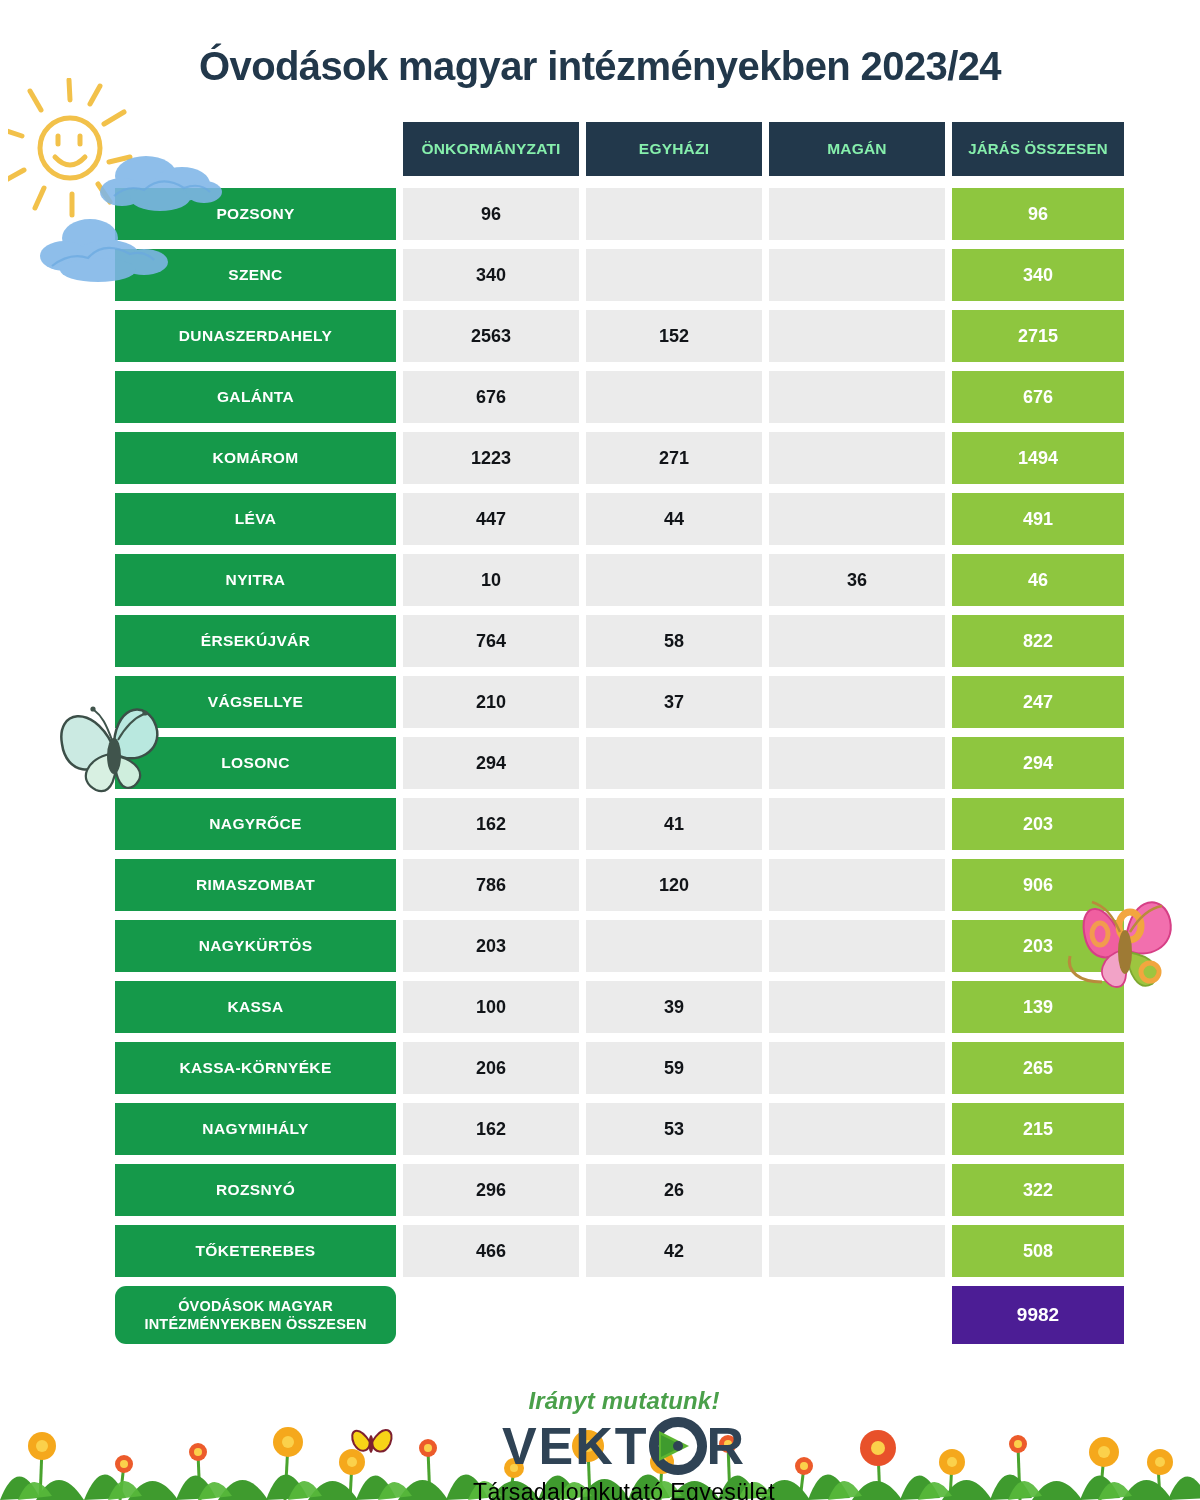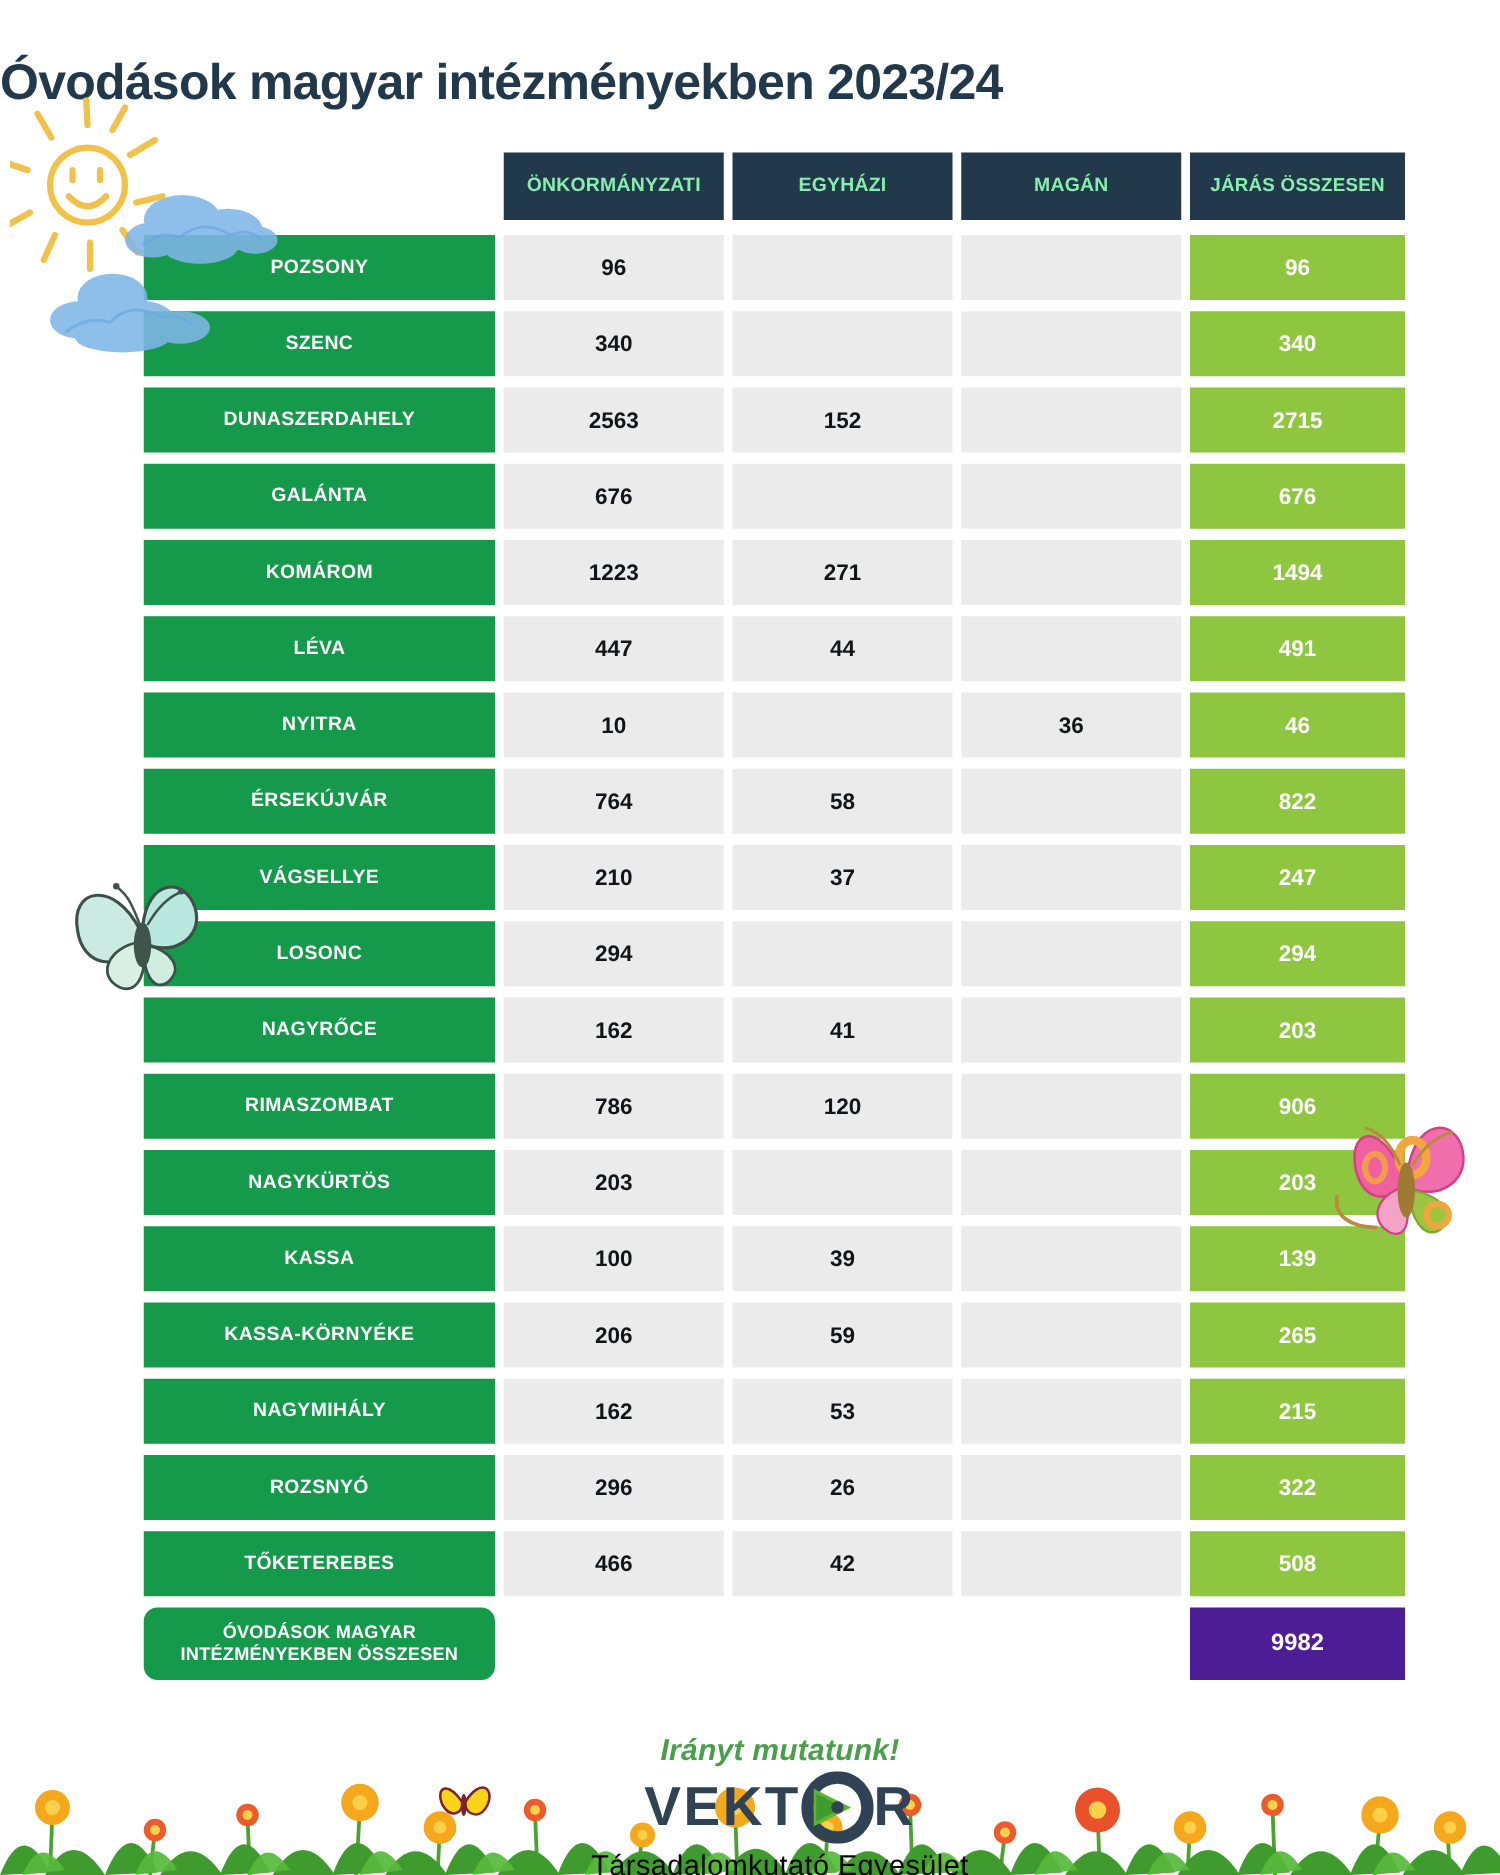--- a/index.html
+++ b/index.html
@@ -18,21 +18,21 @@
     width: 1200px;
     height: 1500px;
     background: #ffffff;
   }
 
   
   .title {
     position: absolute;
     left: 0; right: 0;
     top: 44px;
-    text-align: left;
+    text-align: center;
     font-size: 40px;
     font-weight: 700;
     letter-spacing: -0.6px;
     color: #22384b;
     white-space: nowrap;
   }
 
   
   .table {
     position: absolute;
@@ -139,21 +139,21 @@
     font-style: italic;
     font-weight: 700;
     color: #4aa04a;
     letter-spacing: 0.2px;
     margin-bottom: 2px;
   }
   .wordmark {
     display: inline-flex;
     align-items: center;
     justify-content: flex-start;
-    font-size: 44px;
+    font-size: 52px;
     font-weight: 700;
     color: #2f4355;
     letter-spacing: 2px;
     line-height: 1;
   }
   .wordmark .om { display: inline-block; position: relative; width: 58px; height: 58px; }
   .wordmark .om svg { position: absolute; left: 0; top: 0; }
   .subline {
     margin-top: 4px;
     font-size: 23px;

